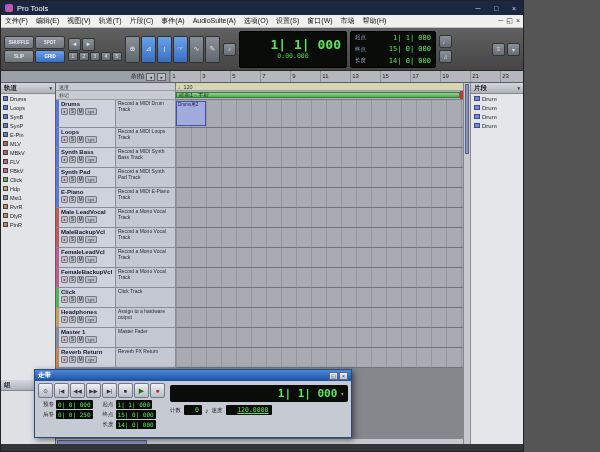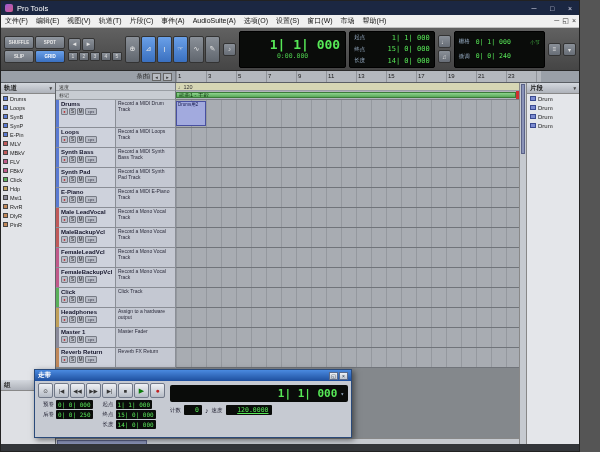--- a/index.html
+++ b/index.html
@@ -1,18 +1,18 @@
 <!DOCTYPE html>
 <html><head>
 <meta charset="utf-8">
 <style>
   *{margin:0;padding:0;box-sizing:border-box;}
   html,body{background:#555;}
   body{font-family:"Liberation Sans",sans-serif;}
-  .win{position:relative;width:580px;height:452px;background:#8c8c8c;overflow:hidden;border:1px solid #222;}
+  .win{position:relative;width:524px;height:452px;background:#8c8c8c;overflow:hidden;border:1px solid #222;}
 
   
   .titlebar{position:absolute;left:0;top:0;width:100%;height:14px;background:#1b2742;color:#fff;display:flex;align-items:center;font-size:7.5px;}
   .tb-icon{width:8px;height:8px;margin:0 4px;background:linear-gradient(135deg,#9a5ad2,#d25a8a);border-radius:2px;flex:0 0 auto;}
   .tb-controls{margin-left:auto;display:flex;}
   .tb-controls span{width:18px;height:14px;display:flex;align-items:center;justify-content:center;font-size:7px;color:#dde;}
 
   
   .menubar{position:absolute;top:14px;left:0;width:100%;height:13px;background:#f0f0f0;display:flex;align-items:center;font-size:7px;color:#111;border-bottom:1px solid #c0c0c0;}
   .menu-item{padding:0 4px;white-space:nowrap;}
@@ -194,31 +194,20 @@
         </div>
         <div class="sel-row">
           <span class="sel-label">长度</span>
           <span class="sel-val">14| 0| 000</span>
         </div>
       </div>
     <div class="icon-col">
       <div class="mini-btn">♩</div>
       <div class="mini-btn">♫</div>
     </div>
-    <div class="grid-panel">
-      <div class="grid-row">
-        <span class="g-label">栅格</span>
-        <span class="g-val">0| 1| 000</span>
-        <span class="g-unit">小节</span>
-      </div>
-      <div class="grid-row">
-        <span class="g-label">微调</span>
-        <span class="g-val">0| 0| 240</span>
-      </div>
-    </div>
     <div class="tb-extra">
       <div class="mini-btn">≡</div>
       <div class="mini-btn">▾</div>
     </div>
   </div>
 
   <div class="ruler-row">
     <div class="ruler-left">
       <span>条|拍</span>
       <span class="rl-btn">◂</span>

